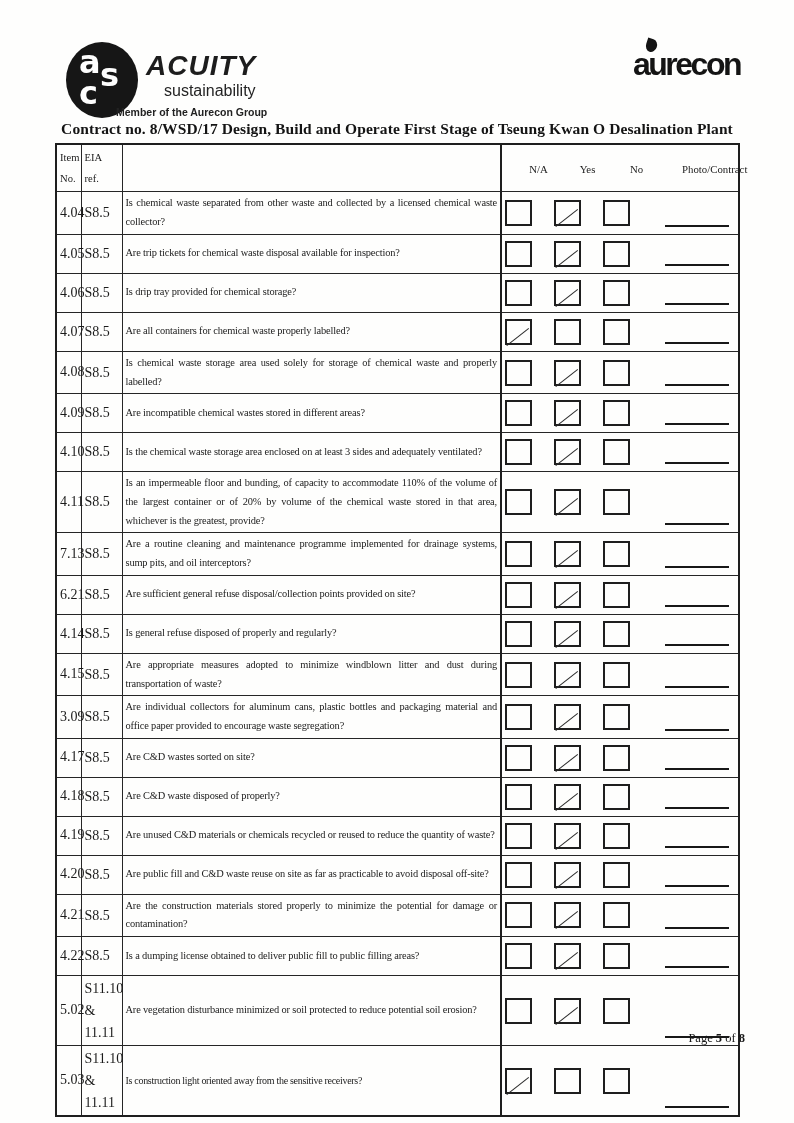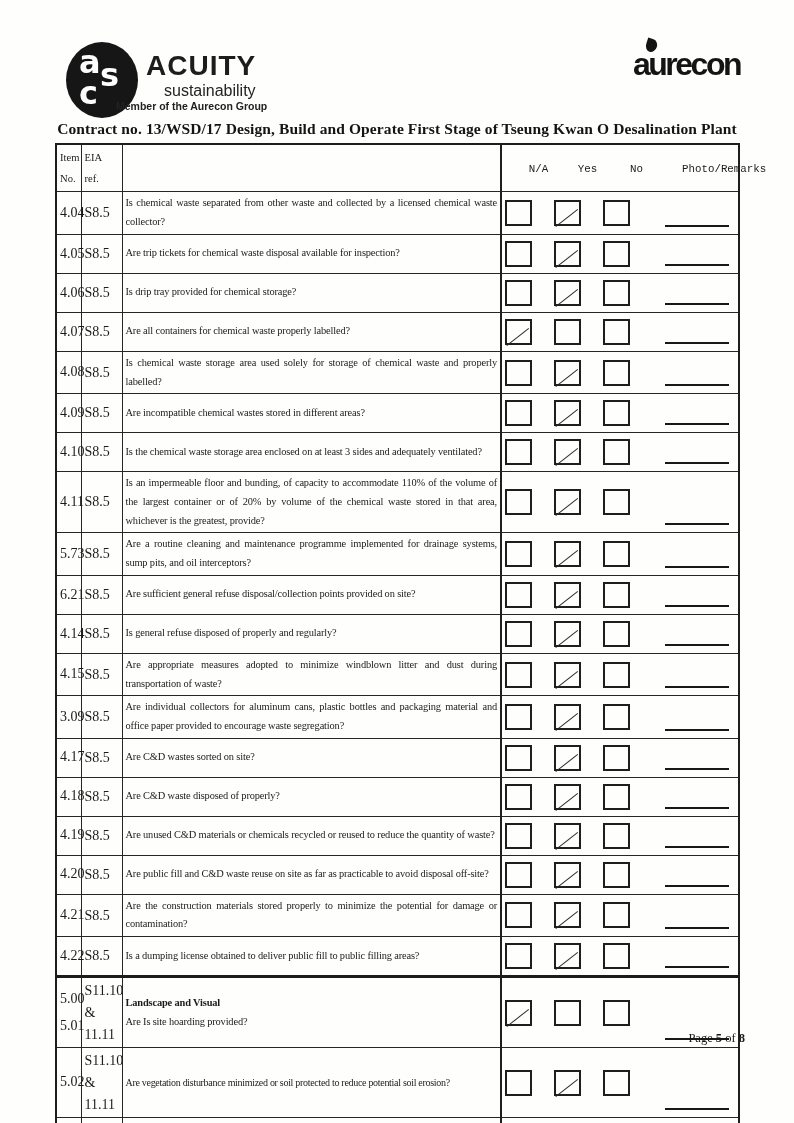--- a/index.html
+++ b/index.html
@@ -7,43 +7,43 @@
         font-family:"Liberation Serif",serif;color:#1b1b1b;overflow:hidden;}
 
   
   .brand{position:absolute;left:60px;top:40px;width:280px;height:78px;}
   .mono{position:absolute;left:6px;top:2px;width:72px;height:76px;background:#161616;border-radius:50%;}
   .mono span{position:absolute;color:#fdfdfd;font-family:"DejaVu Sans",sans-serif;font-weight:bold;line-height:1;}
   .m-a{left:13px;top:4px;font-size:32px;}
   .m-s{left:34px;top:17px;font-size:32px;}
   .m-c{left:13px;top:35px;font-size:32px;}
   .acuity-name{position:absolute;left:86px;top:10px;font-family:"Liberation Sans",sans-serif;
-               font-weight:bold;font-size:28px;letter-spacing:1px;color:#1d1d1d;}
+               font-weight:bold;font-size:28px;letter-spacing:1px;color:#1d1d1d;font-style:italic;}
   .acuity-sub{position:absolute;left:104px;top:42px;font-family:"Liberation Sans",sans-serif;font-size:16px;color:#242424;}
-  .member{position:absolute;left:56px;top:60px;font-family:"Liberation Sans",sans-serif;font-weight:bold;font-size:10.5px;color:#222;}
+  .member{position:absolute;left:56px;top:66px;font-family:"Liberation Sans",sans-serif;font-weight:bold;font-size:10.5px;color:#222;}
 
   .aurecon{position:absolute;right:54px;top:48px;font-family:"Liberation Sans",sans-serif;
            font-weight:bold;font-size:32px;letter-spacing:-2.5px;color:#141414;line-height:1;}
   .aurecon .drop{position:absolute;left:13px;top:-9px;width:11px;height:13px;background:#141414;
                  border-radius:0 50% 50% 50%;transform:rotate(18deg);}
 
   
   .title{position:absolute;top:120px;left:30px;right:30px;text-align:center;
          font-weight:bold;font-size:15.5px;letter-spacing:0.1px;color:#141414;}
 
   
   table.checklist{position:absolute;left:55px;top:143px;width:683px;border-collapse:collapse;table-layout:fixed;}
   table.checklist{border:2px solid #1e1e1e;}
   table.checklist td{border:1.5px solid #262626;vertical-align:middle;padding:2px 3px;}
   .c-item{font-size:14px;vertical-align:top;padding:3px 1px 2px 2px;white-space:pre-line;line-height:1.9;}
   .c-ref{font-size:14px;vertical-align:top;padding:3px 1px 2px 2px;white-space:pre-line;line-height:1.55;}
   .c-q{font-size:10.4px;line-height:1.8;text-align:justify;letter-spacing:-0.15px;
        padding:2px 5px 2px 3px;height:34px;}
   .section-title{font-weight:bold;text-align:left;}
-  .c-checks{border-left:2px solid #1e1e1e !important;position:relative;padding:0 0 0 20px;font-family:Liberation Mono, monospace;}
+  .c-checks{border-left:2px solid #1e1e1e !important;position:relative;padding:0 0 0 20px;}
   .boxes{display:flex;align-items:center;gap:22px;}
   .box{width:23px;height:22px;border:2px solid #1e1e1e;position:relative;background:transparent;flex:0 0 auto;}
   .box.ticked::after{content:"";position:absolute;left:0px;bottom:-3px;width:28px;height:0;
                      border-top:1.7px solid #2a2a2a;transform:rotate(-38deg);transform-origin:0 100%;}
   .remark-line{position:absolute;right:9px;bottom:7px;width:64px;height:0;border-bottom:2px solid #181818;}
 
   thead td{vertical-align:top;height:30px;padding-top:3px;}
   .h-item,.h-ref{font-size:10.6px;white-space:pre-line;line-height:2.0;}
   .h-labels{display:flex;align-items:flex-start;padding-left:20px;gap:22px;
             font-size:10.8px;padding-top:1px;}
@@ -71,41 +71,41 @@
     </div>
     <div class="acuity-name">ACUITY</div>
     <div class="acuity-sub">sustainability</div>
     <div class="member">Member of the Aurecon Group</div>
   </div>
 
   <div class="aurecon">
     <span class="drop"></span><span>aurecon</span>
   </div>
 
-  <div class="title">Contract no. 13/WSD/17 Design, Build and Operate First Stage of Tseung Kwan O Desalination Plant</div>
+  <div class="title">Contract no. 8/WSD/17 Design, Build and Operate First Stage of Tseung Kwan O Desalination Plant</div>
 
   <table class="checklist">
     <colgroup>
       <col style="width:25px">
         <col style="width:41px">
         <col style="width:379px">
         <col style="width:238px">
     </colgroup>
     <thead>
       <tr>
         <td class="h-item">Item
 No.</td>
         <td class="h-ref">EIA ref.</td>
         <td></td>
         <td class="c-checks">
           <div class="h-labels">
             <span class="h-lab">N/A</span>
             <span class="h-lab">Yes</span>
             <span class="h-lab">No</span>
-            <span class="h-lab h-remarks">Photo/Remarks</span>
+            <span class="h-lab h-remarks">Photo/Contract</span>
           </div>
         </td>
       </tr>
     </thead>
     <tbody>
         <tr>
     <td class="c-item">4.04</td>
     <td class="c-ref">S8.5</td>
     <td class="c-q">
 
@@ -226,21 +226,21 @@
     <td class="c-checks">
       <div class="boxes">
         <span class="box"></span>
         <span class="box ticked"></span>
         <span class="box"></span>
       </div>
       <span class="remark-line"></span>
     </td>
   </tr>
         <tr>
-    <td class="c-item">5.73</td>
+    <td class="c-item">7.13</td>
     <td class="c-ref">S8.5</td>
     <td class="c-q">
 
       <div>Are a routine cleaning and maintenance programme implemented for drainage systems, sump pits, and oil interceptors?</div>
     </td>
     <td class="c-checks">
       <div class="boxes">
         <span class="box"></span>
         <span class="box ticked"></span>
         <span class="box"></span>
@@ -396,38 +396,20 @@
     <td class="c-item">4.22</td>
     <td class="c-ref">S8.5</td>
     <td class="c-q">
 
       <div>Is a dumping license obtained to deliver public fill to public filling areas?</div>
     </td>
     <td class="c-checks">
       <div class="boxes">
         <span class="box"></span>
         <span class="box ticked"></span>
-        <span class="box"></span>
-      </div>
-      <span class="remark-line"></span>
-    </td>
-  </tr>
-        <tr class="row-section">
-    <td class="c-item">5.00
-5.01</td>
-    <td class="c-ref">S11.10
-&amp; 11.11</td>
-    <td class="c-q">
-      <div class="section-title">Landscape and Visual</div>
-      <div>Are Is site hoarding provided?</div>
-    </td>
-    <td class="c-checks">
-      <div class="boxes">
-        <span class="box ticked"></span>
-        <span class="box"></span>
         <span class="box"></span>
       </div>
       <span class="remark-line"></span>
     </td>
   </tr>
         <tr>
     <td class="c-item">5.02</td>
     <td class="c-ref">S11.10 &amp;
 11.11</td>
     <td class="c-q">

